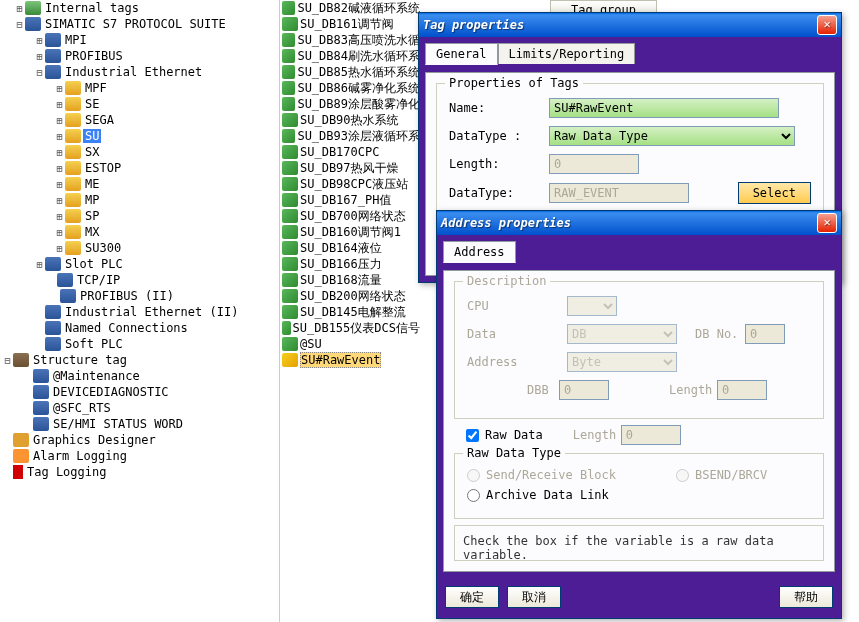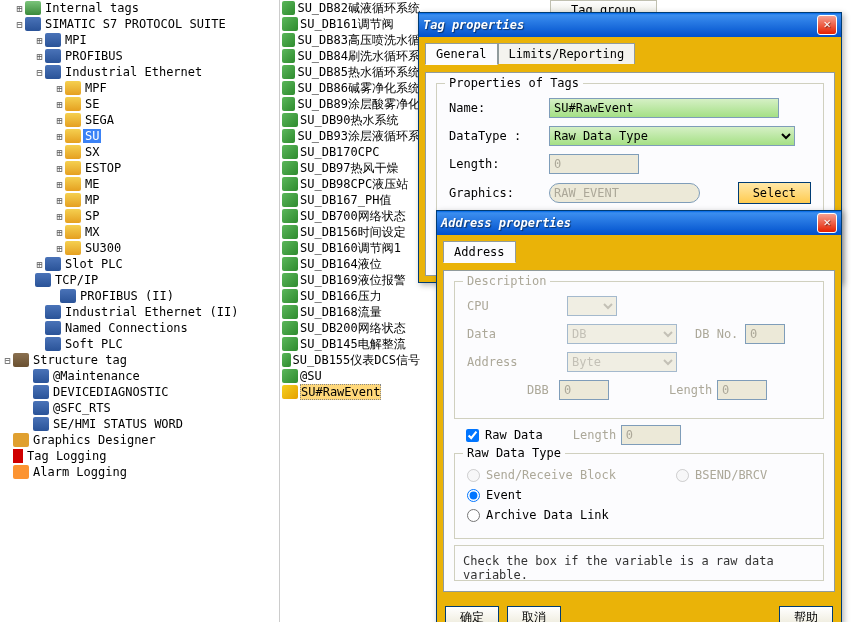--- a/index.html
+++ b/index.html
@@ -21,21 +21,21 @@
 .ic-red { background: #d00000; width: 10px !important; }
 .ic-struct { background: linear-gradient(#8a7050, #6a5030); border-radius: 2px; }
 .ic-gfx { background: #e0a030; border-radius: 2px; }
 .ic-tag { background: linear-gradient(135deg, #5bb75b, #2e8b2e); border-radius: 2px; }
 .ic-tagy { background: linear-gradient(135deg, #f5d020, #e5a000); border-radius: 2px; }
 
 .mid-item { display: flex; align-items: center; height: 16px; white-space: nowrap; cursor: pointer; }
 .mid-item .icon { width: 16px; height: 14px; margin: 0 2px; }
 .mid-item.selected .lbl { background: #ffd87a; border: 1px dotted #888; }
 
-.dialog { position: absolute; background: #eab308; border: 1px solid #003c74; box-shadow: 2px 2px 6px rgba(0,0,0,0.3); }
+.dialog { position: absolute; background: #4c1d95; border: 1px solid #003c74; box-shadow: 2px 2px 6px rgba(0,0,0,0.3); }
 .dialog-title { height: 24px; background: linear-gradient(#0066e5, #3b8eef 8%, #0050cc); color: #fff; display: flex; align-items: center; padding: 0 4px; font-weight: bold; font-style: italic; text-shadow: 1px 1px 1px rgba(0,0,0,0.5); }
 .dialog-title .t { flex: 1; }
 .close-btn { width: 20px; height: 20px; background: linear-gradient(#f5a090, #e52000); border: 1px solid #fff; border-radius: 3px; color: #fff; text-align: center; line-height: 16px; font-weight: bold; font-style: normal; cursor: pointer; }
 
 .tabstrip { display: flex; margin: 6px 6px 8px 6px; }
 .tab { padding: 3px 10px; border: 1px solid #919b9c; border-bottom: none; background: #f4f3ee; cursor: pointer; position: relative; }
 .tab.active { background: #fcfcfe; margin-bottom: -1px; border-bottom: 1px solid #fcfcfe; z-index: 2; }
 .tab-body { margin: 2px 6px 6px 6px; background: #fcfcfe; border: 1px solid #919b9c; padding: 10px; }
 
 .fieldset { border: 1px solid #d0d0bf; padding: 10px 12px; margin-bottom: 6px; }
@@ -148,21 +148,21 @@
   <div class="tree-item" style="padding-left:54px">
       <span class="exp">⊞</span>
       <span class="icon ic-yellow"></span>
       <span class="lbl">SU300</span>
     </div>
   <div class="tree-item" style="padding-left:34px">
       <span class="exp">⊞</span>
       <span class="icon ic-node"></span>
       <span class="lbl">Slot PLC</span>
     </div>
-  <div class="tree-item" style="padding-left:24px">
+  <div class="tree-item" style="padding-left:46px">
       <span class="exp"></span>
       <span class="icon ic-node"></span>
       <span class="lbl">TCP/IP</span>
     </div>
   <div class="tree-item" style="padding-left:49px">
       <span class="exp"></span>
       <span class="icon ic-node"></span>
       <span class="lbl">PROFIBUS (II)</span>
     </div>
   <div class="tree-item" style="padding-left:34px">
@@ -205,28 +205,28 @@
       <span class="icon ic-node"></span>
       <span class="lbl">SE/HMI STATUS WORD</span>
     </div>
   <div class="tree-item" style="padding-left:2px">
       <span class="exp"></span>
       <span class="icon ic-gfx"></span>
       <span class="lbl">Graphics Designer</span>
     </div>
   <div class="tree-item" style="padding-left:2px">
       <span class="exp"></span>
+      <span class="icon ic-orange"></span>
+      <span class="lbl">Alarm Logging</span>
+    </div>
+  <div class="tree-item" style="padding-left:2px">
+      <span class="exp"></span>
       <span class="icon ic-red"></span>
       <span class="lbl">Tag Logging</span>
     </div>
-  <div class="tree-item" style="padding-left:2px">
-      <span class="exp"></span>
-      <span class="icon ic-orange"></span>
-      <span class="lbl">Alarm Logging</span>
-    </div>
 </div>
 
 <div class="mid-pane">
   <div id="mid-list">
       <div class="mid-item">
         <span class="icon ic-tag"></span>
         <span class="lbl">SU_DB82碱液循环系统</span>
       </div>
       <div class="mid-item">
         <span class="icon ic-tag"></span>
@@ -275,33 +275,25 @@
       <div class="mid-item">
         <span class="icon ic-tag"></span>
         <span class="lbl">SU_DB167_PH值</span>
       </div>
       <div class="mid-item">
         <span class="icon ic-tag"></span>
         <span class="lbl">SU_DB700网络状态</span>
       </div>
       <div class="mid-item">
         <span class="icon ic-tag"></span>
-        <span class="lbl">SU_DB156时间设定</span>
-      </div>
-      <div class="mid-item">
-        <span class="icon ic-tag"></span>
         <span class="lbl">SU_DB160调节阀1</span>
       </div>
       <div class="mid-item">
         <span class="icon ic-tag"></span>
         <span class="lbl">SU_DB164液位</span>
-      </div>
-      <div class="mid-item">
-        <span class="icon ic-tag"></span>
-        <span class="lbl">SU_DB169液位报警</span>
       </div>
       <div class="mid-item">
         <span class="icon ic-tag"></span>
         <span class="lbl">SU_DB166压力</span>
       </div>
       <div class="mid-item">
         <span class="icon ic-tag"></span>
         <span class="lbl">SU_DB168流量</span>
       </div>
       <div class="mid-item">
@@ -346,22 +338,22 @@
         </div>
         <div class="row">
           <span class="label">DataType :</span>
           <select class="dtype-select" style="width:246px"><option>Raw Data Type</option></select>
         </div>
         <div class="row">
           <span class="label">Length:</span>
           <input type="text" style="width: 90px;" disabled="" value="0">
         </div>
         <div class="row">
-          <span class="label">Graphics:</span>
-          <input type="text" style="width: 151px; border-radius: 10px;" disabled="" value="RAW_EVENT">
+          <span class="label">DataType:</span>
+          <input type="text" style="width: 140px;" disabled="" value="RAW_EVENT">
           <span style="flex:1"></span>
           <button class="btn orange">Select</button>
         </div>
         <div class="row">
           <span class="label">Adapt format :</span>
         </div>
       </div>
     </div>
   </div>
 </div>
@@ -414,24 +406,20 @@
       <span class="fieldset-title">Raw Data Type</span>
       <div style="margin-top:-10px">
         <div class="radio-row">
           <input type="radio" name="rdt" disabled="" style="">
             <span class="gray">Send/Receive Block</span>
           <span style="width:60px"></span>
           <input type="radio" name="rdt" disabled="" style="">
             <span class="gray">BSEND/BRCV</span>
         </div>
         <div class="radio-row">
-            <input type="radio" name="rdt" checked="" style="">
-            <span>Event</span>
-          </div>
-        <div class="radio-row">
             <input type="radio" name="rdt" style="">
             <span>Archive Data Link</span>
           </div>
       </div>
     </div>
     <div class="hint-box">Check the box if the variable is a raw data variable.</div>
   </div>
   <div class="btn-row">
     <button class="btn">确定</button>
     <button class="btn">取消</button>

